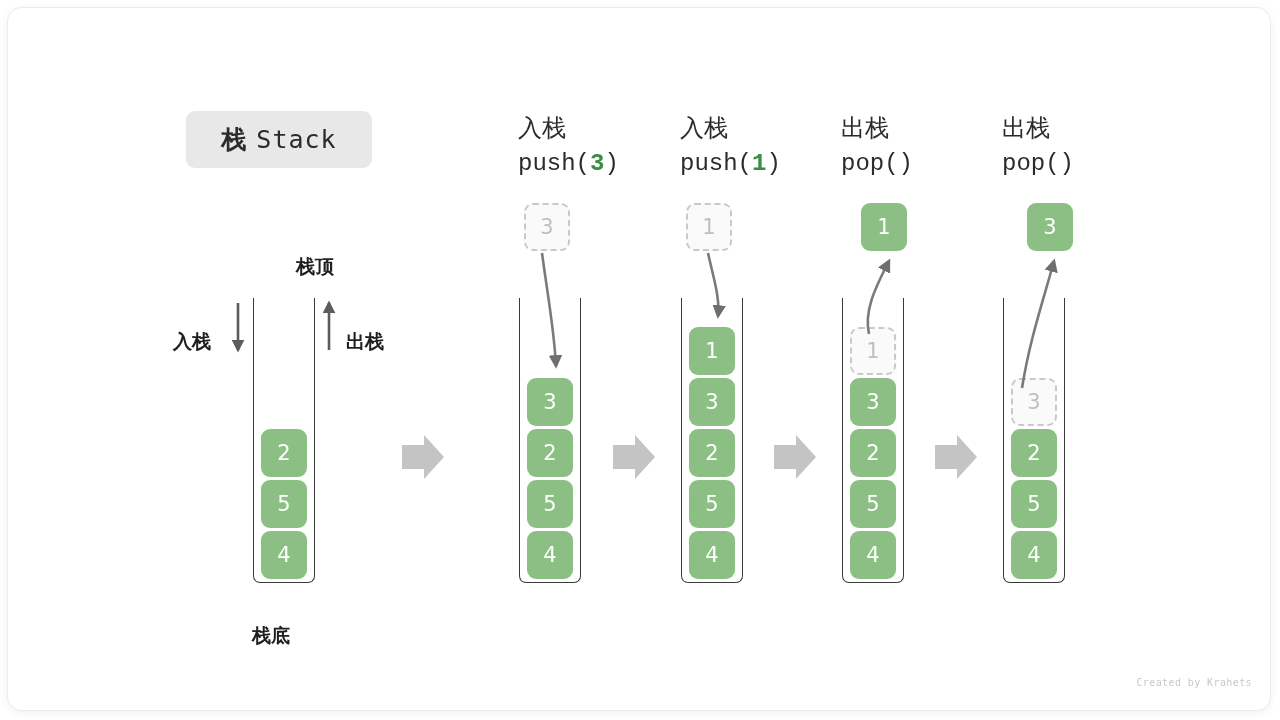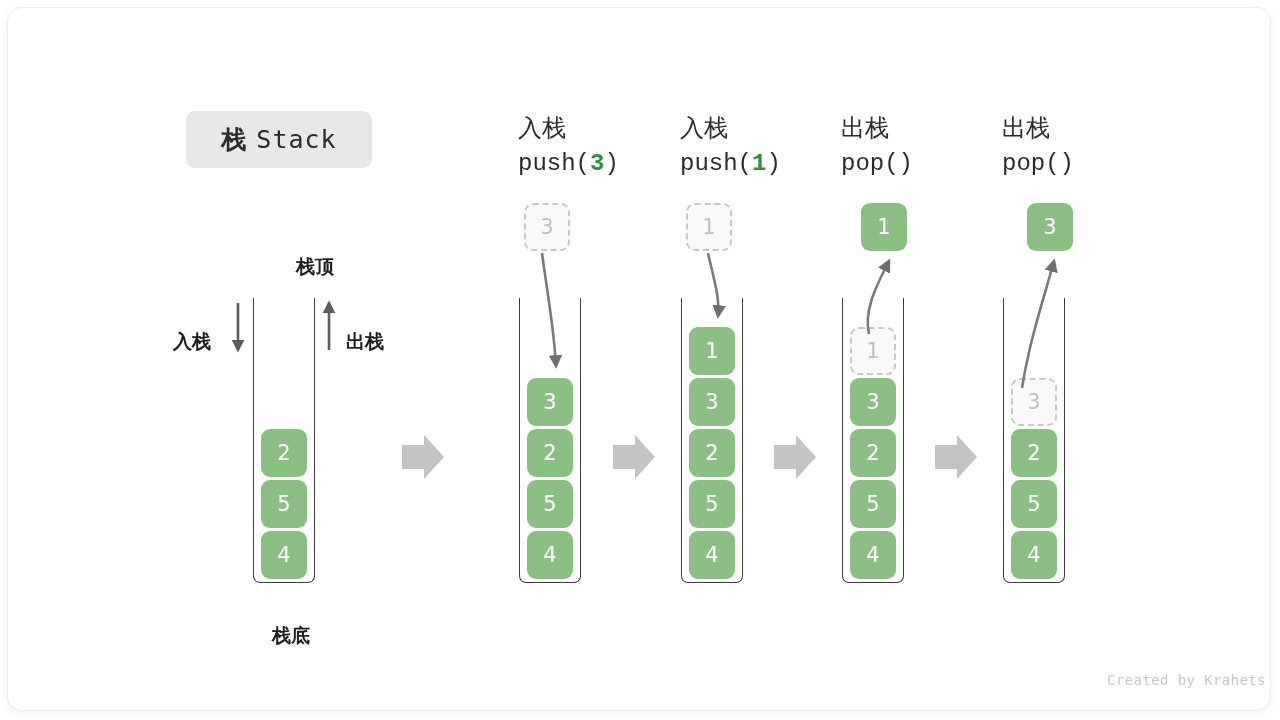--- a/index.html
+++ b/index.html
@@ -111,39 +111,39 @@
     box-sizing: border-box;
   }
   .float-box.filled { background: #8cbf84; color: #ffffff; }
   .float-box.ghost  { background: #fafafa; color: #bfbfbf; border: 2px dashed #c9c9c9; }
 
   
   #overlay { position: absolute; left: 0; top: 0; width: 1262px; height: 702px; pointer-events: none; }
 
   
   #credit {
-    right: 4px; bottom: 22px;
+    right: 18px; bottom: 22px;
     font-family: "DejaVu Sans Mono","Liberation Mono",monospace;
-    font-size: 14px;
+    font-size: 10px;
     color: #c8c8c8;
     letter-spacing: 0.4px;
   }
 </style>
 </head>
 <body>
 
 <div id="canvas">
 
   <div class="abs" id="title-chip">
     <span class="cn">栈</span>
     <span class="en">Stack</span>
   </div>
 
   <div class="abs bold-cn" style="left:248px; top:246px;margin-left:40px;">栈顶</div>
-  <div class="abs bold-cn" style="left:264px; top:615px;">栈底</div>
+  <div class="abs bold-cn" style="left:244px; top:615px;">栈底</div>
 
   <div class="abs bold-cn" style="left:165px; top:321px;">入栈</div>
   <div class="abs bold-cn" style="left:338px; top:321px;">出栈</div>
 
   <div class="abs stack-col" style="left:245px; top:290px;">
     <div class="walls"></div>
     <div class="cells">
         <div class="cell filled">4</div>
         <div class="cell filled">5</div>
         <div class="cell filled">2</div>

